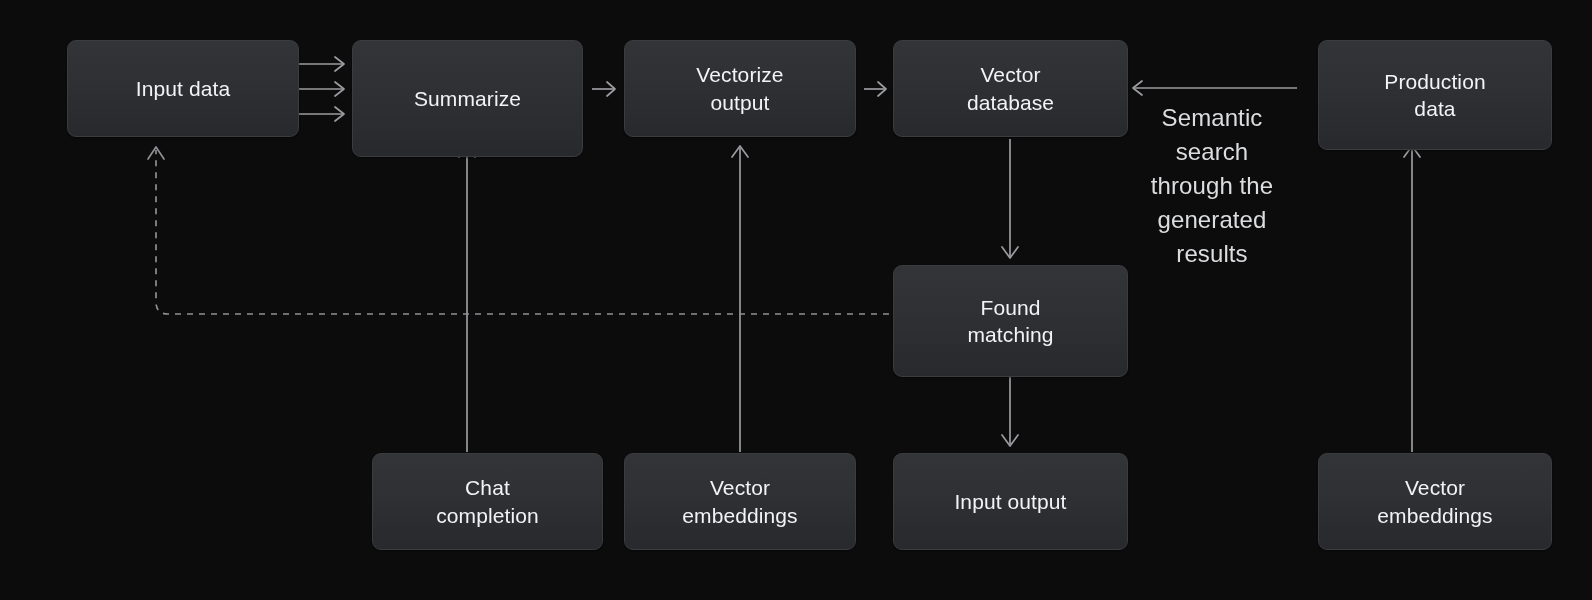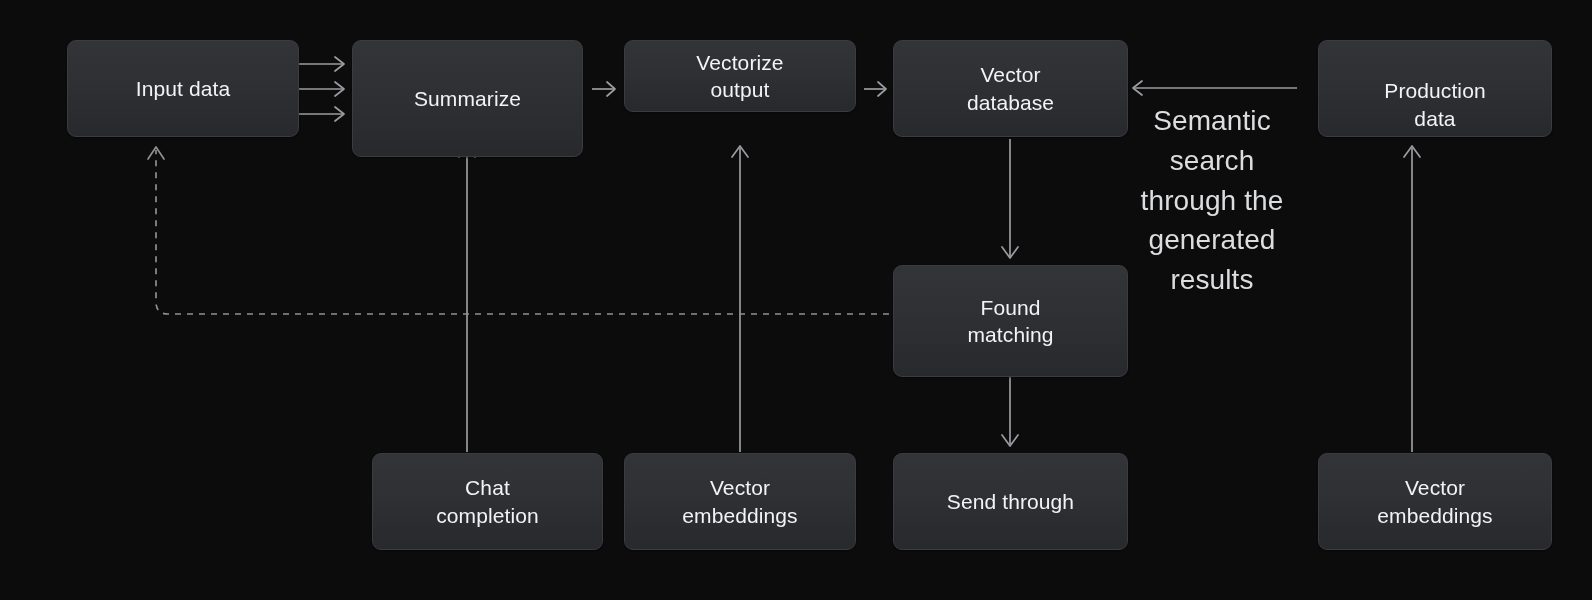--- a/index.html
+++ b/index.html
@@ -39,38 +39,38 @@
     line-height: 1.30;
     letter-spacing: 0.1px;
     font-weight: 400;
     padding: 4px 10px;
     white-space: pre-line;
   }
 
   
   #n-input-data        { left: 40px;   top: 40px;  width: 232px; height: 97px; margin-left: 27px; }
   #n-summarize         { left: 352px;  top: 40px;  width: 231px; height: 117px; }
-  #n-vectorize-output  { left: 624px;  top: 40px;  width: 232px; height: 72px; }
+  #n-vectorize-output  { left: 624px;  top: 40px;  width: 232px; height: 97px; }
   #n-vector-database   { left: 893px;  top: 40px;  width: 235px; height: 97px; }
-  #n-production-data   { left: 1318px; top: 40px;  width: 234px; height: 97px; align-items: flex-end; }
+  #n-production-data   { left: 1318px; top: 40px;  width: 234px; height: 110px; }
 
   
   #n-found-matching    { left: 893px;  top: 265px; width: 235px; height: 112px; }
 
   
   #n-chat-completion   { left: 372px;  top: 453px; width: 231px; height: 97px; }
   #n-vector-embeddings-1 { left: 624px; top: 453px; width: 232px; height: 97px; }
   #n-send-output       { left: 893px;  top: 453px; width: 235px; height: 97px; }
   #n-vector-embeddings-2 { left: 1318px; top: 453px; width: 234px; height: 97px; }
 
   
   .edge-label {
     position: absolute;
     color: #dcdddf;
-    font-size: 28px;
+    font-size: 24px;
     line-height: 1.42;
     text-align: center;
     white-space: pre-line;
     letter-spacing: 0.1px;
   }
   #lbl-semantic-search { left: 1136px; top: 101px; width: 152px; }
   #lbl-improve-loop    { left: 180px;  top: 328px; width: 268px; }
 
   
   #connectors {
@@ -202,21 +202,21 @@
     <span>Chat
 completion</span>
   </div>
 
   <div class="node" id="n-vector-embeddings-1">
     <span>Vector
 embeddings</span>
   </div>
 
   <div class="node" id="n-send-output">
-    <span>Send through</span>
+    <span>Input output</span>
   </div>
 
   <div class="node" id="n-vector-embeddings-2">
     <span>Vector
 embeddings</span>
   </div>
 
   <div class="edge-label" id="lbl-semantic-search">Semantic
 search
 through the

